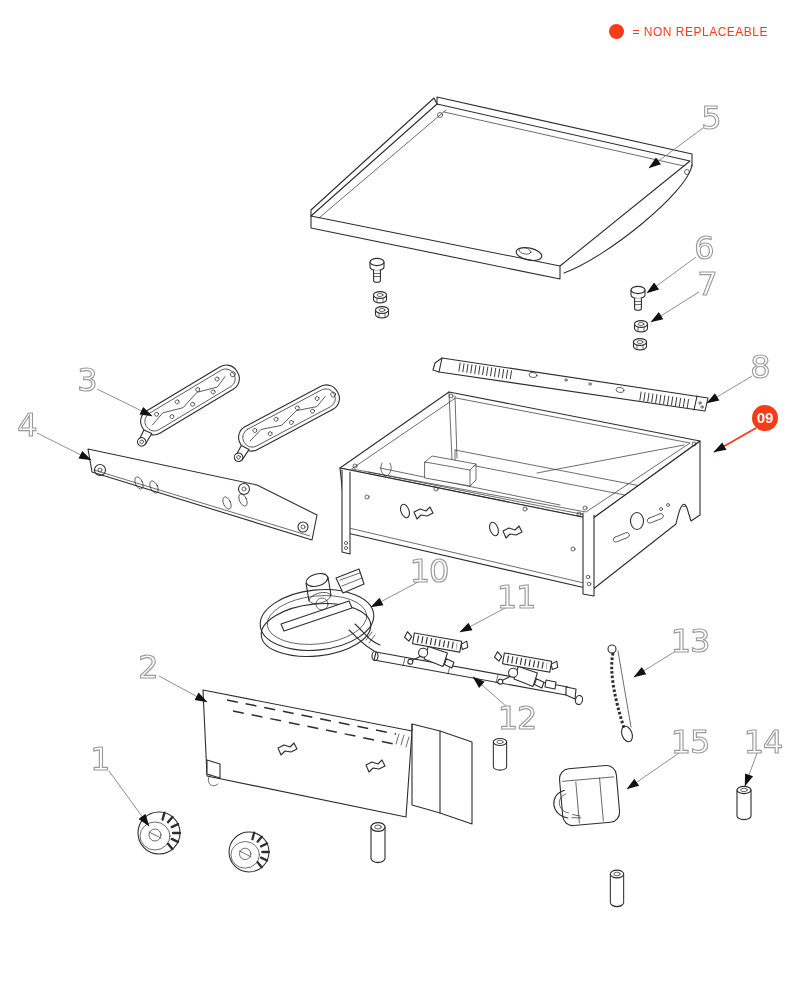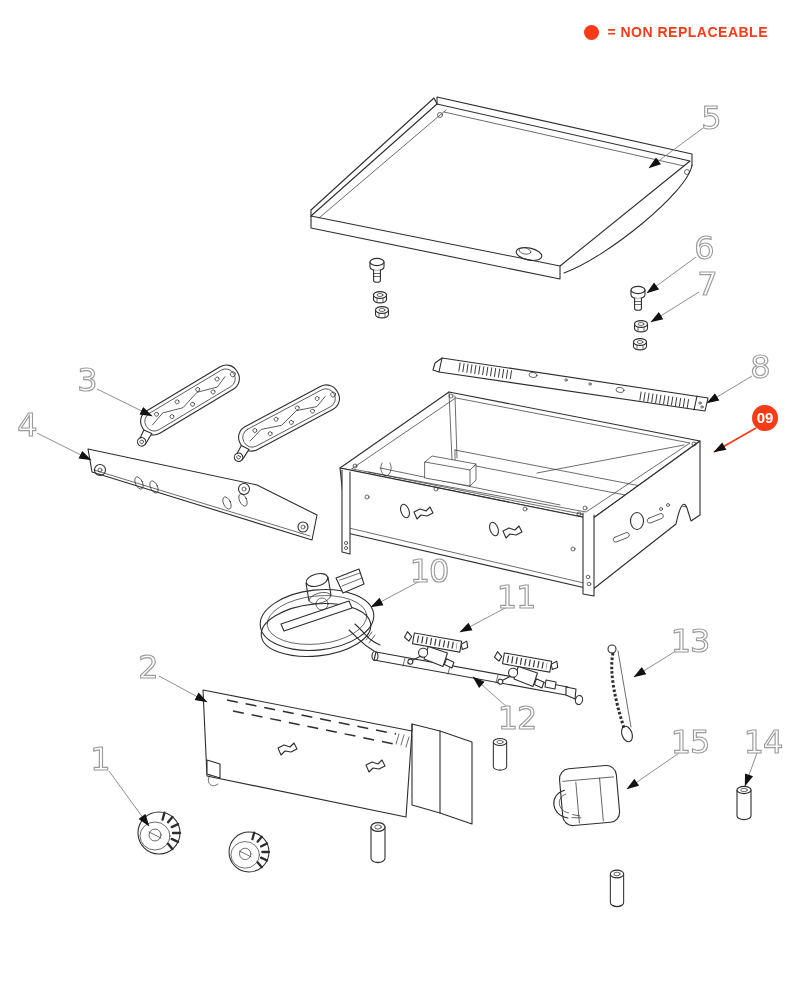--- a/index.html
+++ b/index.html
@@ -8,21 +8,21 @@
     --callout:#9b9b9b;
     --leader:#8f8f8f;
   }
   html,body{margin:0;padding:0;background:#fff;}
   .page{
     position:relative;width:798px;height:1007px;background:#fff;overflow:hidden;
     font-family:"Liberation Sans",sans-serif;
   }
   .legend{position:absolute;top:24px;right:30px;display:flex;align-items:center;gap:8px;z-index:5;}
   .legend-dot{width:15px;height:15px;border-radius:50%;background:var(--accent);}
-  .legend-text{color:var(--accent);font-weight:bold;font-size:14px;letter-spacing:.5px;white-space:nowrap;}
+  .legend-text{color:var(--accent);font-weight:normal;font-size:12px;letter-spacing:.5px;white-space:nowrap;}
   svg{position:absolute;left:0;top:0;}
   .ln{fill:none;stroke:var(--line);stroke-width:1.1;stroke-linejoin:round;stroke-linecap:round;}
   .lnf{fill:#ffffff;stroke:var(--line);stroke-width:1.1;stroke-linejoin:round;stroke-linecap:round;}
   .thin{stroke-width:0.7;}
   .hatch{stroke:#3a3a3a;stroke-width:9;stroke-dasharray:1 3;fill:none;}
   .dash{stroke:var(--line);stroke-width:1.5;stroke-dasharray:11 8;fill:none;}
   .vticks{stroke:#3a3a3a;stroke-width:7;stroke-dasharray:1.2 3.2;fill:none;}
   .chain{stroke:var(--line);stroke-width:3;stroke-dasharray:2.6 2;fill:none;}
   .leader{stroke:var(--leader);stroke-width:1;fill:none;}
   .callout-num{

